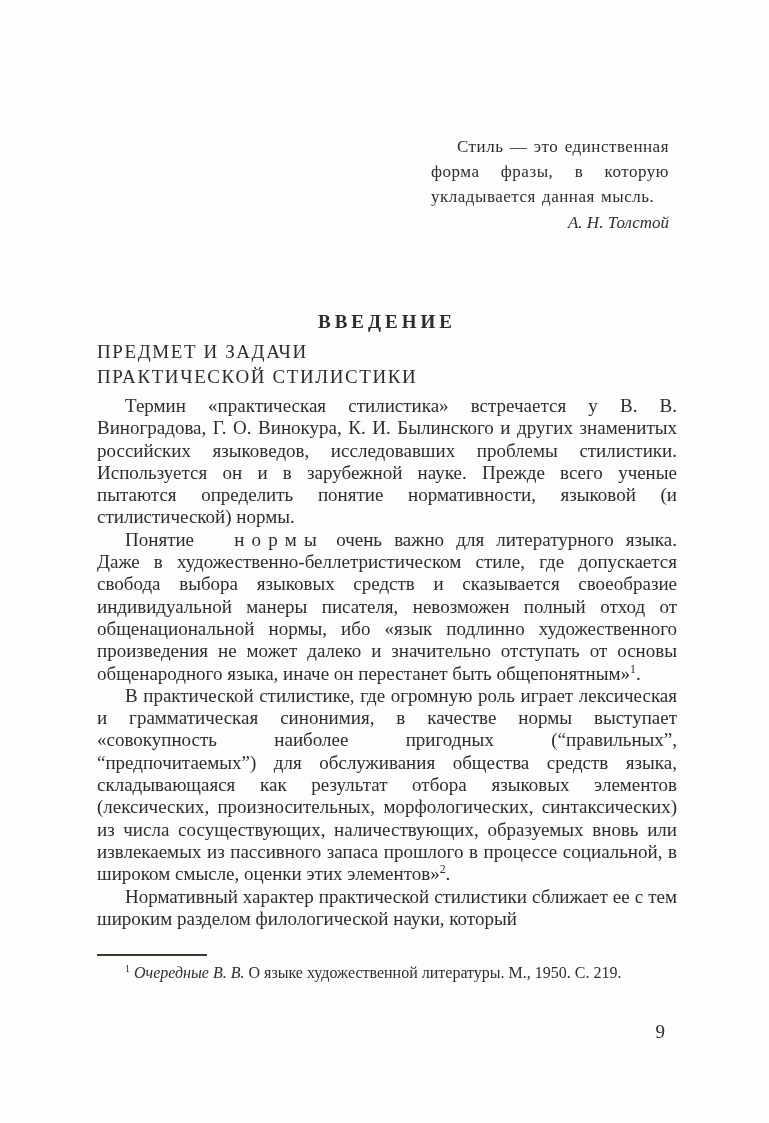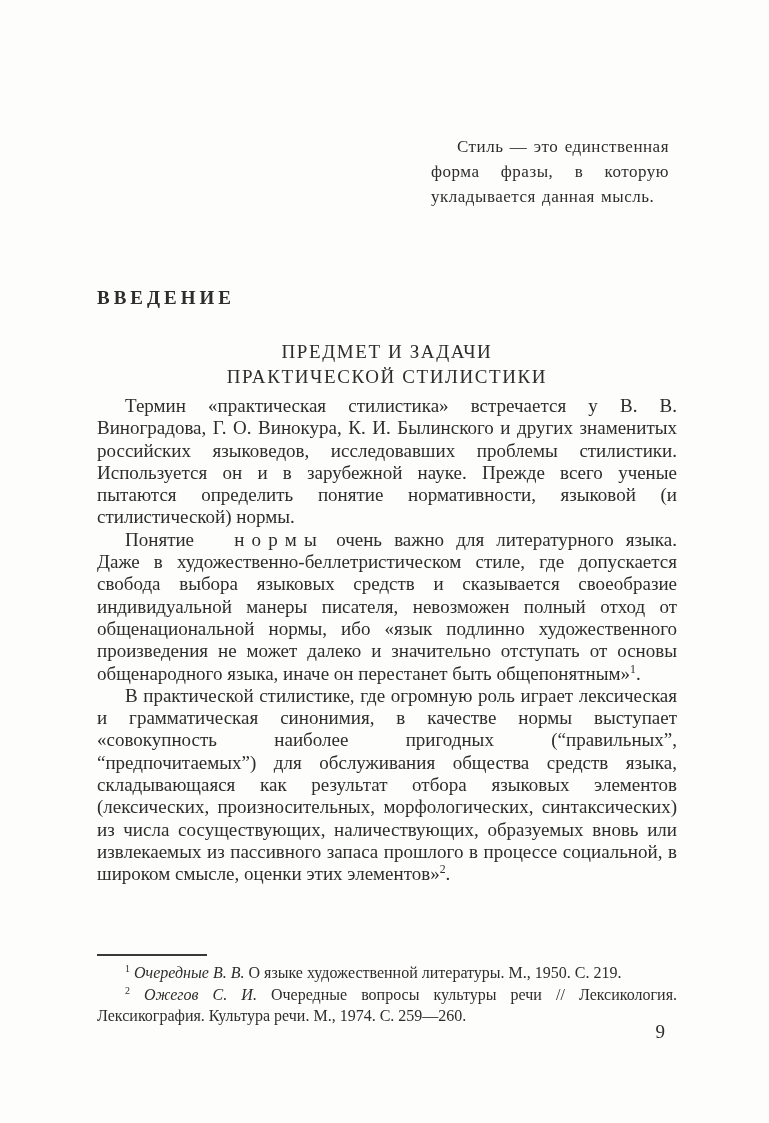--- a/index.html
+++ b/index.html
@@ -32,33 +32,33 @@
   }
   .epigraph-author {
     text-align: right;
     font-style: italic;
     margin-top: 1px;
   }
 
   
   .chapter-heading {
     position: absolute;
-    top: 287px;
+    top: 311px;
     left: 97px;
     width: 580px;
+    text-align: center;
     font-size: 19px;
     font-weight: bold;
     letter-spacing: 4px;
   }
   .section-heading {
     position: absolute;
     top: 339px;
     left: 97px;
     width: 580px;
-    text-align: center;
     font-size: 19px;
     letter-spacing: 1.6px;
     line-height: 25px;
   }
 
   
   .body-text {
     position: absolute;
     top: 395px;
     left: 97px;
@@ -112,37 +112,38 @@
     font-size: 19px;
   }
 </style>
 </head>
 <body>
 
 <div class="page">
 
   <div class="epigraph">
     <div class="epigraph-text">Стиль — это единственная форма фразы, в которую укладывается данная мысль.</div>
+    <div class="epigraph-author">А. Н. Толстой</div>
   </div>
 
   <div class="chapter-heading">ВВЕДЕНИЕ</div>
 
   <div class="section-heading">
     <div>ПРЕДМЕТ И ЗАДАЧИ</div>
     <div>ПРАКТИЧЕСКОЙ СТИЛИСТИКИ</div>
   </div>
 
   <div class="body-text" id="body-container">
       <p><span>Термин «практическая стилистика» встречается у В. В. Виноградова, Г. О. Винокура, К. И. Былинского и других знаменитых российских языковедов, исследовавших проблемы стилистики. Используется он и в зарубежной науке. Прежде всего ученые пытаются определить понятие нормативности, языковой (и стилистической) нормы.</span></p>
       <p><span>Понятие </span><span class="run-sp">нормы</span><span> очень важно для литературного языка. Даже в художественно-беллетристическом стиле, где допускается свобода выбора языковых средств и сказывается своеобразие индивидуальной манеры писателя, невозможен полный отход от общенациональной нормы, ибо «язык подлинно художественного произведения не может далеко и значительно отступать от основы общенародного языка, иначе он перестанет быть общепонятным»</span><span class="run-sup">1</span><span>.</span></p>
       <p><span>В практической стилистике, где огромную роль играет лексическая и грамматическая синонимия, в качестве нормы выступает «совокупность наиболее пригодных (“правильных”, “предпочитаемых”) для обслуживания общества средств языка, складывающаяся как результат отбора языковых элементов (лексических, произносительных, морфологических, синтаксических) из числа сосуществующих, наличествующих, образуемых вновь или извлекаемых из пассивного запаса прошлого в процессе социальной, в широком смысле, оценки этих элементов»</span><span class="run-sup">2</span><span>.</span></p>
+      <p><span>Нормативный характер практической стилистики сближает ее с тем широким разделом филологической науки, который</span></p>
     </div>
 
   <div class="footnote-rule"></div>
 
   <div class="footnotes" id="footnotes-container">
       <p><span class="run-sup">1</span><span> </span><span class="run-i">Очередные В. В.</span><span> О языке художественной литературы. М., 1950. С. 219.</span></p>
-      <p><span class="run-sup">2</span><span> </span><span class="run-i">Ожегов С. И.</span><span> Очередные вопросы культуры речи // Лексикология. Лексикография. Культура речи. М., 1974. С. 259—260.</span></p>
     </div>
 
   <div class="page-number">9</div>
 
 </div>
 
 </body></html>

